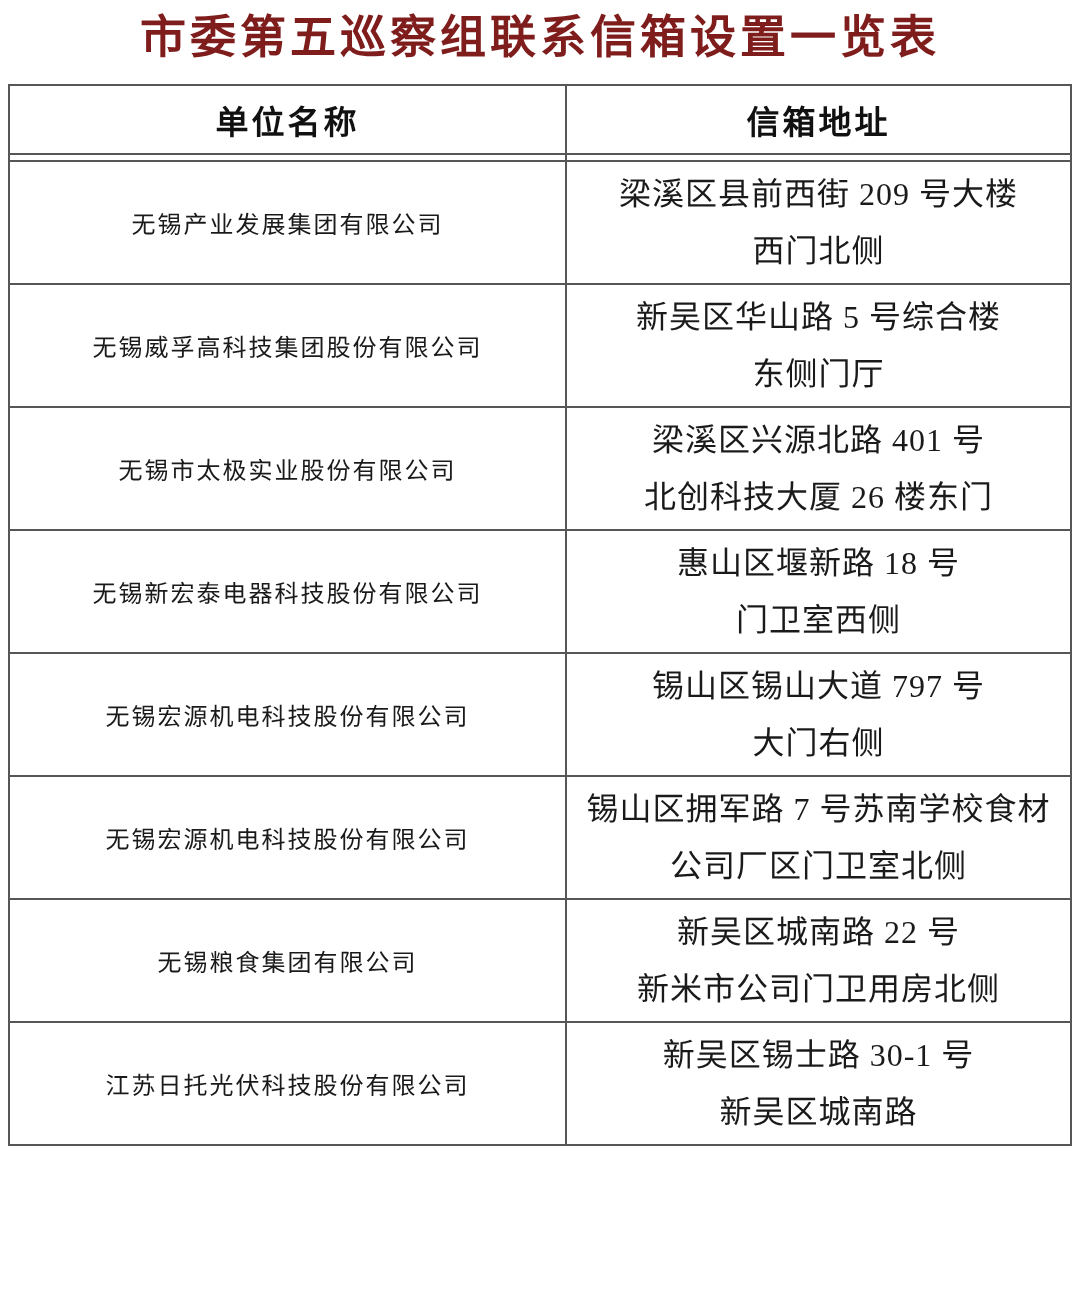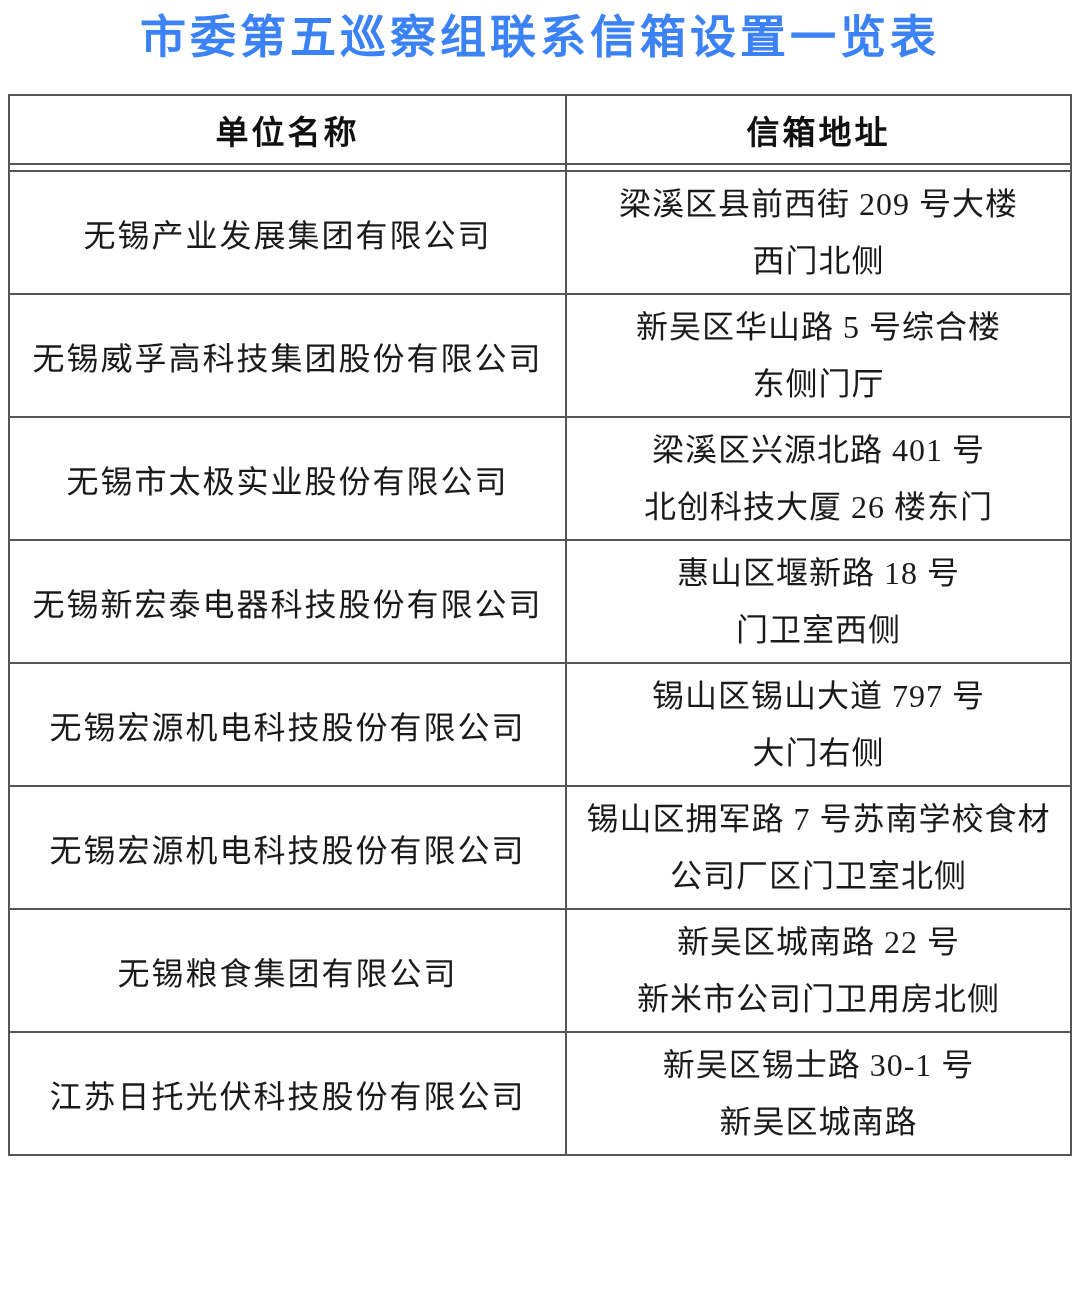--- a/index.html
+++ b/index.html
@@ -19,28 +19,28 @@
     box-sizing: border-box;
   }
   .doc-title {
     margin: 8px 0 0 0;
     text-align: center;
     font-family: "Liberation Sans", sans-serif;
     font-weight: bold;
     font-size: 46px;
     line-height: 58px;
     letter-spacing: 4px;
-    color: #3b82f6;
+    color: #7f1d1d;
     white-space: nowrap;
   }
   table.mailbox-table {
     border-collapse: collapse;
     table-layout: fixed;
     width: 1062px;
-    margin: 28px auto 0 auto;
+    margin: 18px auto 0 auto;
     padding-left: 28px;
   }
   .mailbox-table th,
   .mailbox-table td {
     border: 2px solid #565656;
     padding: 0;
     text-align: center;
     vertical-align: middle;
     overflow: hidden;
   }
@@ -57,21 +57,21 @@
   tr.header-gap-row td {
     height: 5px;
     border-top: 2px solid #565656;
     border-bottom: 2px solid #565656;
     padding: 0;
     line-height: 0;
     font-size: 0;
   }
   .mailbox-table td.unit-cell {
     height: 121px;
-    font-size: 32px;
+    font-size: 24px;
     letter-spacing: 2px;
     white-space: nowrap;
   }
   .mailbox-table td.address-cell {
     height: 121px;
     font-size: 32px;
     letter-spacing: 1px;
   }
   .address-line {
     line-height: 57px;

